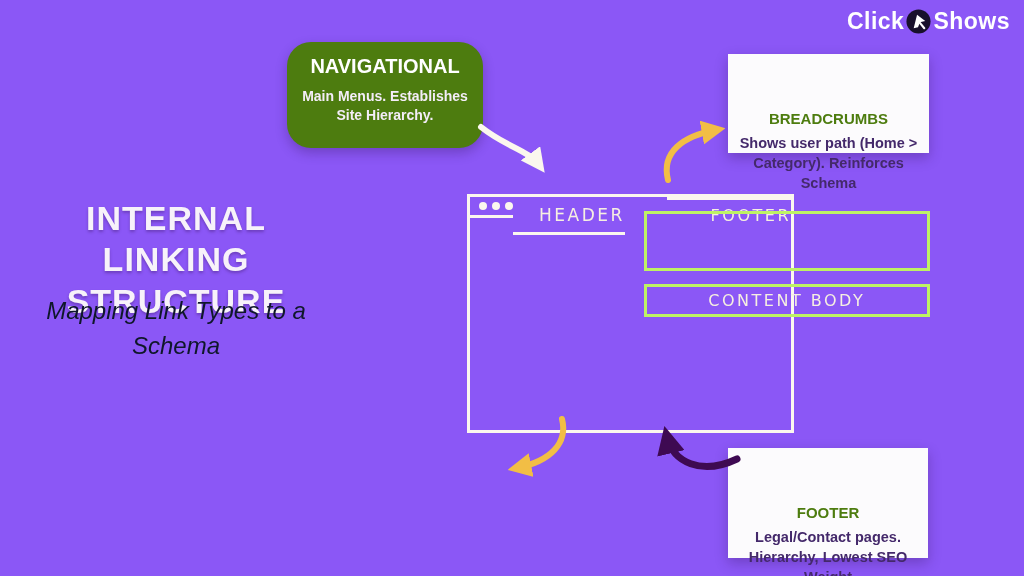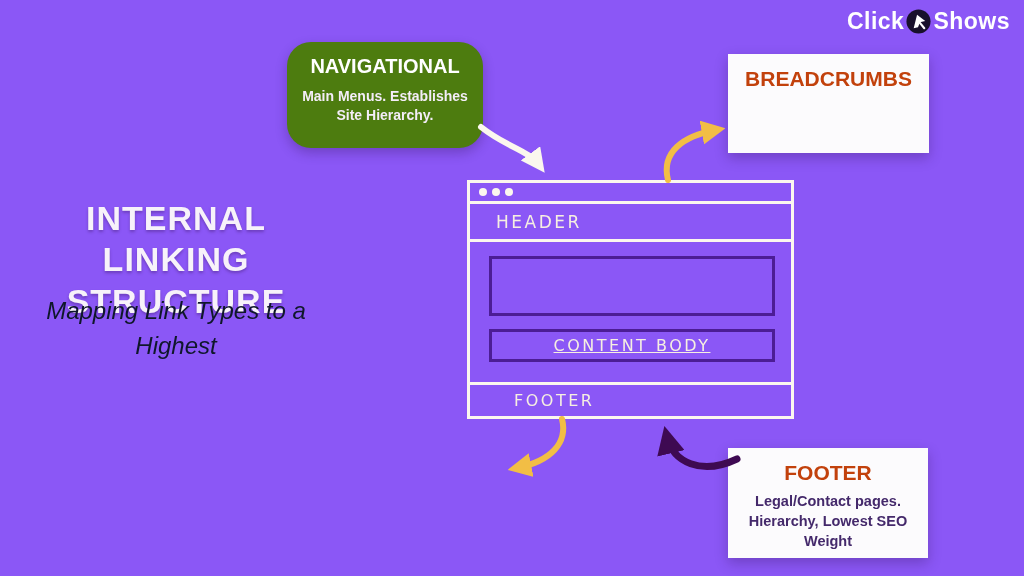--- a/index.html
+++ b/index.html
@@ -66,38 +66,38 @@
     box-shadow: 0 5px 12px rgba(40,10,70,0.28);
   }
   .callout .c-title { font-weight: bold; display: block; }
   .callout .c-body  { font-weight: bold; display: block; line-height: 1.38; }
 
   .callout.dark { background: #4d7c0f; border-radius: 24px; color: #FFFFFF; }
   .callout.dark .c-title { font-size: 20px; margin-bottom: 9px; }
   .callout.dark .c-body  { font-size: 14px; color: #F4EDF8; }
 
   .callout.light { background: #FCFBFD; }
-  .callout.light .c-title { font-size: 21px; color: #c2410c; margin-bottom: 6px; }
+  .callout.light .c-title { font-size: 15px; color: #4d7c0f; margin-bottom: 6px; margin-top: 43px; }
   .callout.light .c-body  { font-size: 14.5px; color: #44296B; }
 
   .box-navigational { left: 287px; top: 42px;  width: 196px; height: 106px; }
   .box-breadcrumbs  { left: 728px; top: 54px;  width: 201px; height: 99px;  }
   .box-contextual   { left: 312px; top: 449px; width: 200px; height: 107px; }
   .box-footer-info  { left: 728px; top: 448px; width: 200px; height: 110px; }
 
   
   .window {
     position: absolute;
     left: 467px;
-    top: 180px;
+    top: 194px;
     width: 327px;
     height: 239px;
     border: 3px solid #FBF7EE;
     display: flex;
-    flex-direction: column;
+    flex-direction: row;
     color: #F6EFE1;
     font-family: "DejaVu Sans", sans-serif;
   }
   .win-titlebar {
     height: 21px;
     border-bottom: 3px solid #FBF7EE;
     display: flex;
     align-items: center;
     padding-left: 9px;
     gap: 5px;
@@ -112,22 +112,21 @@
     padding-left: 26px;
     flex: 0 0 auto;
     font-size: 17px;
     letter-spacing: 2.5px;
   }
   .win-body { flex: 1 1 auto; position: relative; }
   .inner-box {
     position: absolute;
     left: 19px;
     width: 286px;
-    border: 3px solid #4c1d95;
-    text-decoration: underline;
+    border: 3px solid #bef264;
   }
   .inner-hero { top: 14px; height: 60px; }
   .inner-content {
     top: 87px; height: 33px;
     display: flex; align-items: center; justify-content: center;
     font-size: 16px; letter-spacing: 2.5px;
   }
   .win-footer {
     height: 34px;
     border-top: 3px solid #FBF7EE;
@@ -161,30 +160,31 @@
     </svg>
     <span>Shows</span>
   </div>
 
   <div class="main-title">
     <span>INTERNAL LINKING</span>
     <span>STRUCTURE</span>
   </div>
   <div class="subtitle">
     <span>Mapping Link Types to a</span>
-    <span>Highest</span>
+    <span>Schema</span>
   </div>
 
   <div class="callout dark box-navigational">
     <span class="c-title">NAVIGATIONAL</span>
     <span class="c-body">Main Menus. Establishes Site Hierarchy.</span>
   </div>
 
   <div class="callout light box-breadcrumbs">
     <span class="c-title">BREADCRUMBS</span>
+    <span class="c-body">Shows user path (Home &gt; Category). Reinforces Schema</span>
   </div>
 
 
   <div class="callout light box-footer-info">
     <span class="c-title">FOOTER</span>
     <span class="c-body">Legal/Contact pages. Hierarchy, Lowest SEO Weight</span>
   </div>
 
   <div class="window">
     <div class="win-titlebar">

